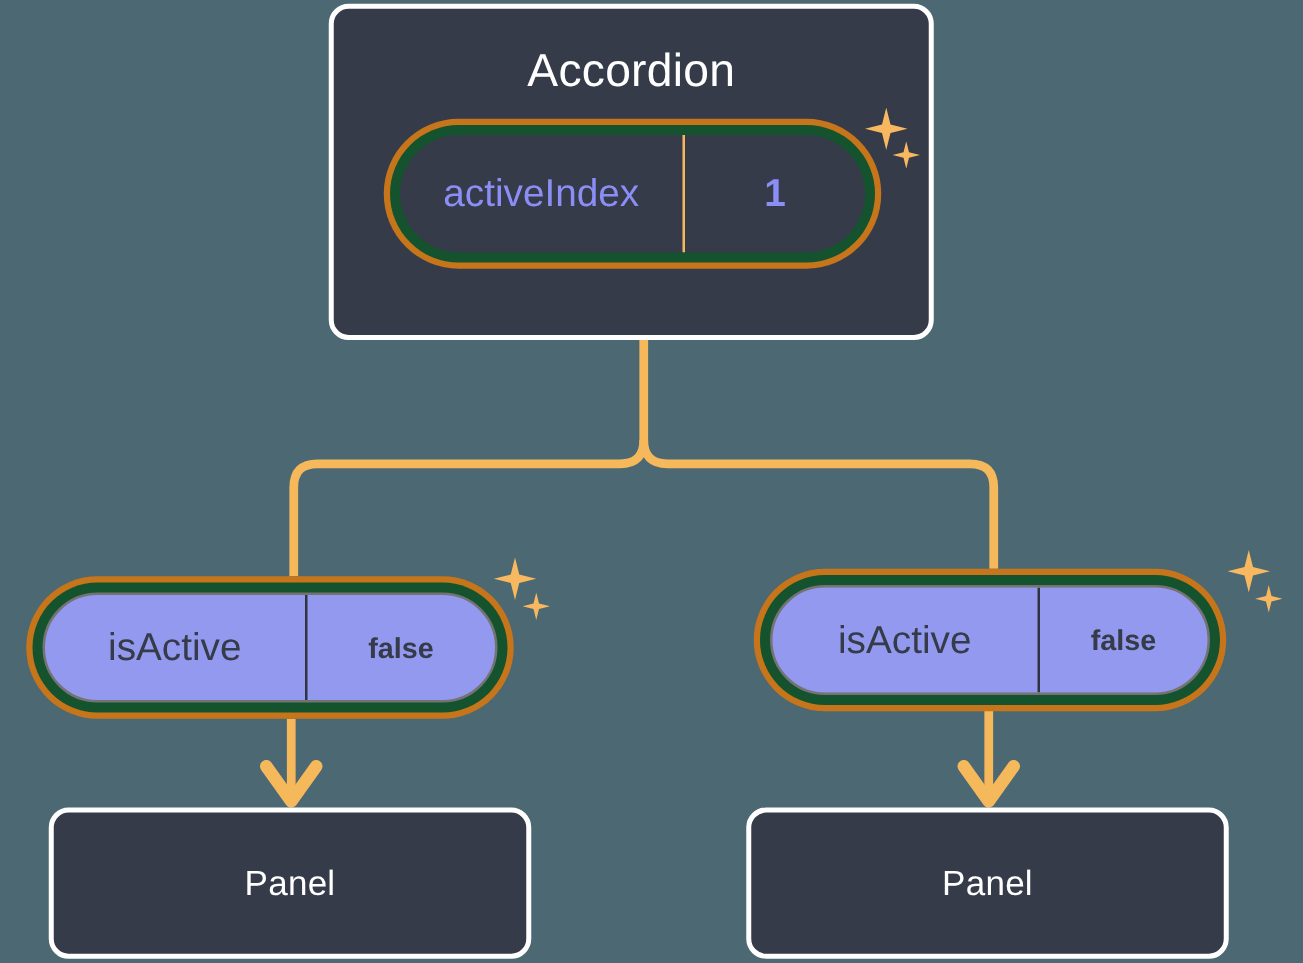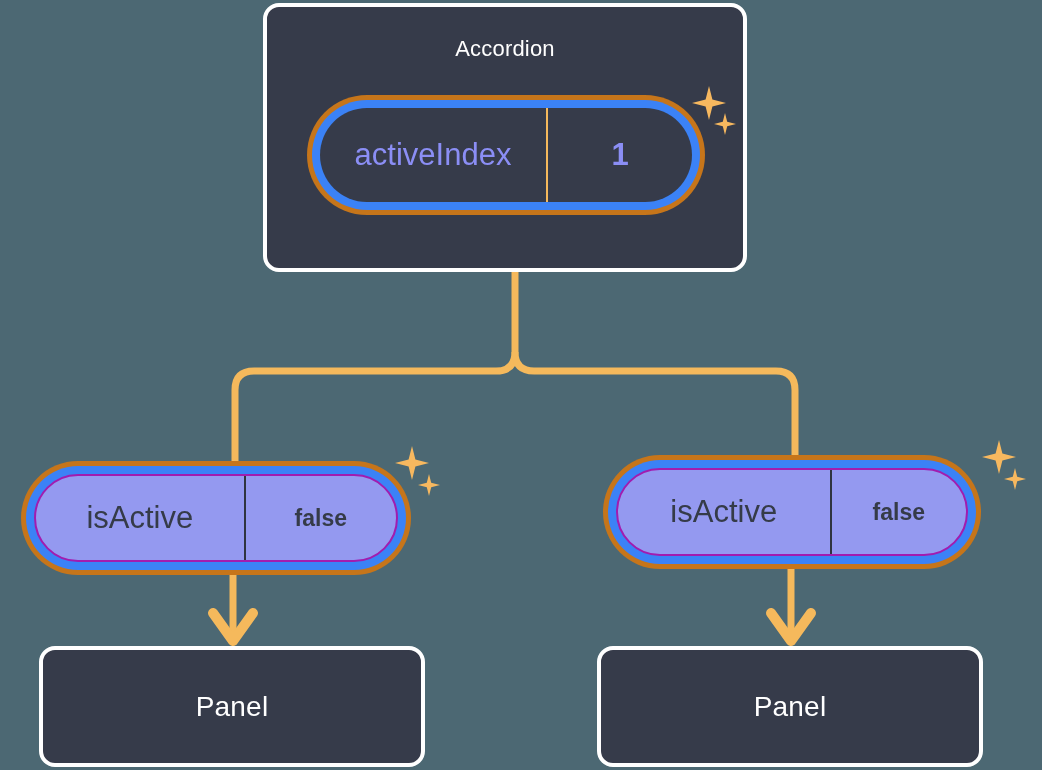--- a/index.html
+++ b/index.html
@@ -32,21 +32,21 @@
   
   .card {
     position: absolute;
     background: #363b4a;
     border: 4px solid #ffffff;
     border-radius: 16px;
     box-sizing: border-box;
   }
   .card-title {
     color: #ffffff;
-    font-size: 22px;
+    font-size: 37px;
     font-weight: 400;
     text-align: center;
     letter-spacing: 0.2px;
   }
 
   
   #root-card {
     left: 263px;
     top: 3px;
     width: 484px;
@@ -73,21 +73,21 @@
 
   
   .pill-ring {
     position: absolute;
     background: #c6751a;             
     padding: 5px;
     border-radius: 999px;
     box-sizing: content-box;
   }
   .pill-ring-inner {
-    background: #3b82f6;             
+    background: #14532d;             
     padding: 8px;
     border-radius: 999px;
   }
   .pill-body {
     display: flex;
     align-items: stretch;
     border-radius: 999px;
     overflow: hidden;
     box-sizing: border-box;
   }
@@ -118,21 +118,21 @@
   #root-pill .pill-val {
     width: 144px;
     color: #8b8ef5;
     font-size: 31px;
     font-weight: bold;
   }
 
   
   .leaf-pill .pill-body {
     background: #9499f0;
-    border: 2px solid #a21caf;
+    border: 2px solid #737373;
     height: 88px;
   }
   .leaf-pill .pill-key {
     color: #353b48;
     font-size: 31px;
     border-right: 2px solid #2f3440;
   }
   .leaf-pill .pill-val {
     color: #353b48;
     font-size: 23px;

